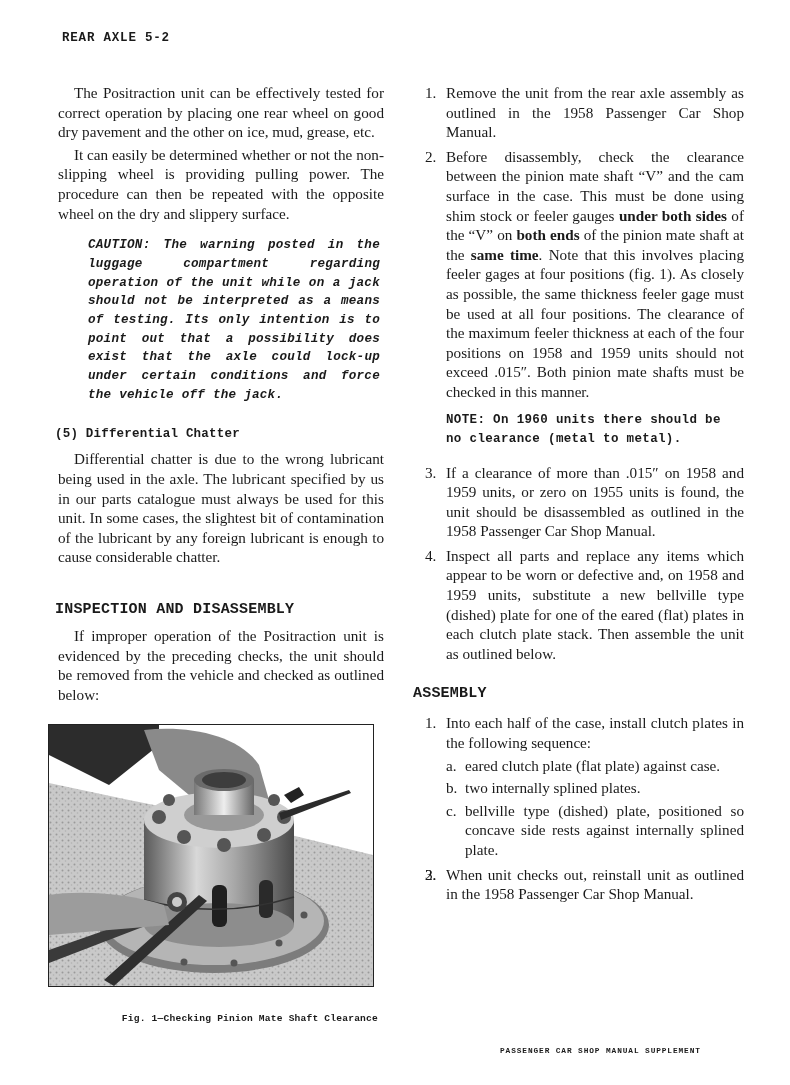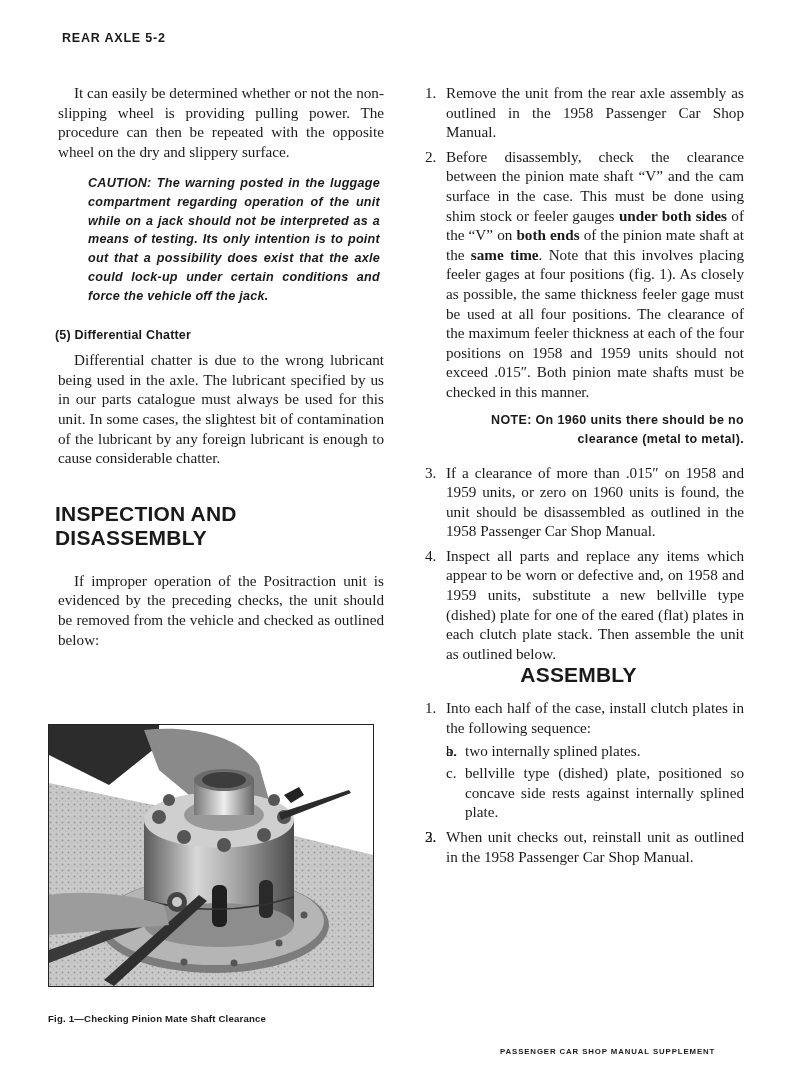--- a/index.html
+++ b/index.html
@@ -1,59 +1,60 @@
 <!DOCTYPE html>
 <html><head>
 <meta charset="utf-8">
 <style>
   html, body { margin:0; padding:0; background:#ffffff; }
   body { width:790px; height:1085px; position:relative; overflow:hidden; color:#1a1a1a; }
   .serif { font-family:"Liberation Serif", "DejaVu Serif", serif; }
-  .sans { font-family:Liberation Sans, sans-serif; }
+  .sans { font-family:Liberation Mono, monospace; }
   .abs { position:absolute; }
 
   #page-header { left:62px; top:31px; font-size:12.5px; font-weight:bold; letter-spacing:0.8px; }
 
   .col { position:absolute; }
   #left-col { left:58px; top:83px; width:326px; }
   #right-col { left:420px; top:83px; width:324px; }
 
   p.body { margin:0; font-size:15.2px; line-height:19.6px; text-align:justify; text-indent:16px; }
   p.body + p.body { margin-top:3px; }
 
   .caution { margin:13px 0 0 30px; width:292px; font-size:12.6px; line-height:18.7px; font-style:italic; font-weight:bold; text-align:justify; letter-spacing:0.25px; }
   .subhead { margin-top:23px; font-size:12.5px; font-weight:bold; margin-left:-3px; letter-spacing:0.2px; }
   .subhead + p.body { margin-top:8px; }
-  .section-title { font-size:21px; font-weight:bold; letter-spacing:0.2px; margin-left:-3px; }
+  .section-title { font-size:15px; font-weight:bold; letter-spacing:0.2px; margin-left:-3px; }
   #sec-inspection { margin-top:34px; }
-  #sec-inspection + p.body { margin-top:21px; }
+  #sec-inspection + p.body { margin-top:8px; }
 
   ol.steps { list-style:none; margin:0; padding:0; }
   ol.steps li { position:relative; padding-left:26px; font-size:15.2px; line-height:19.6px; text-align:justify; }
   ol.steps li + li { margin-top:5px; }
   ol.steps li .num { position:absolute; left:5px; top:0; }
-  .note { margin:9px 0 13px 26px; font-size:12.5px; line-height:19.5px; font-weight:bold; letter-spacing:0.35px;text-align:right; }
-  #sec-assembly { margin-left:-7px;text-align:center; }
+  .note { margin:9px 0 13px 26px; font-size:12.5px; line-height:19.5px; font-weight:bold; letter-spacing:0.35px; }
+  #sec-assembly { margin-top:22px; margin-left:-7px; }
   #assembly-steps { margin-top:11px; }
   ul.sub { list-style:none; margin:3px 0 0 0; padding:0; }
   ul.sub li { position:relative; padding-left:19px; }
   ul.sub li + li { margin-top:3px; }
   ul.sub li .let { position:absolute; left:0; top:0; }
 
   #figure { left:48px; top:724px; width:324px; height:261px; border:1.5px solid #222; background:#fff; overflow:hidden; }
   #figure svg { display:block; }
-  #fig-caption { left:48px; top:1013px; width:330px; text-align:left; font-size:9.6px; font-weight:bold; letter-spacing:0.2px; }
+  #fig-caption { left:48px; top:1013px; width:330px; text-align:right; font-size:9.6px; font-weight:bold; letter-spacing:0.2px; }
   #footer { left:500px; top:1047px; width:238px; text-align:left; font-size:7.8px; font-weight:bold; letter-spacing:0.9px; }
 </style>
 </head>
 <body>
 
 <div id="page-header" class="abs sans">REAR AXLE 5-2</div>
 
 <div id="left-col" class="col">
+  <p class="body serif">The Positraction unit can be effectively tested for correct operation by placing one rear wheel on good dry pavement and the other on ice, mud, grease, etc.</p>
   <p class="body serif">It can easily be determined whether or not the non-slipping wheel is providing pulling power. The procedure can then be repeated with the opposite wheel on the dry and slippery surface.</p>
   <div class="caution sans">CAUTION: The warning posted in the luggage compartment regarding operation of the unit while on a jack should not be interpreted as a means of testing. Its only intention is to point out that a possibility does exist that the axle could lock-up under certain conditions and force the vehicle off the jack.</div>
   <div class="subhead sans">(5) Differential Chatter</div>
   <p class="body serif">Differential chatter is due to the wrong lubricant being used in the axle. The lubricant specified by us in our parts catalogue must always be used for this unit. In some cases, the slightest bit of contamination of the lubricant by any foreign lubricant is enough to cause considerable chatter.</p>
   <div id="sec-inspection" class="section-title sans">INSPECTION AND DISASSEMBLY</div>
   <p class="body serif">If improper operation of the Positraction unit is evidenced by the preceding checks, the unit should be removed from the vehicle and checked as outlined below:</p>
 </div>
 
 <div id="figure" class="abs">
   <svg width="324" height="261" viewBox="0 0 324 261">
@@ -137,37 +138,38 @@
     </li>
     <li>
       <span class="num">2.</span>
       <span>Before disassembly, check the clearance between the pinion mate shaft “V” and the cam surface in the case. This must be done using shim stock or feeler gauges </span><b>under both sides</b><span> of the “V” on </span><b>both ends</b><span> of the pinion mate shaft at the </span><b>same time</b><span>. Note that this involves placing feeler gages at four positions (fig. 1). As closely as possible, the same thickness feeler gage must be used at all four positions. The clearance of the maximum feeler thickness at each of the four positions on 1958 and 1959 units should not exceed .015″. Both pinion mate shafts must be checked in this manner.</span>
     </li>
   </ol>
   <div class="note sans">NOTE: On 1960 units there should be no clearance (metal to metal).</div>
   <ol class="steps serif">
     <li>
       <span class="num">3.</span>
-      <span>If a clearance of more than .015″ on 1958 and 1959 units, or zero on 1960 units is found, the unit should be disassembled as outlined in the 1958 Passenger Car Shop Manual.</span>
+      <span>If a clearance of more than .015″ on 1958 and 1959 units, or zero on 1955 units is found, the unit should be disassembled as outlined in the 1958 Passenger Car Shop Manual.</span>
     </li>
     <li>
       <span class="num">4.</span>
       <span>Inspect all parts and replace any items which appear to be worn or defective and, on 1958 and 1959 units, substitute a new bellville type (dished) plate for one of the eared (flat) plates in each clutch plate stack. Then assemble the unit as outlined below.</span>
     </li>
   </ol>
 
   <div id="sec-assembly" class="section-title sans">ASSEMBLY</div>
 
   <ol id="assembly-steps" class="steps serif">
     <li>
       <span class="num">1.</span>
       <span>Into each half of the case, install clutch plates in the following sequence:</span>
       <ul class="sub">
         <li>
           <span class="let">a.</span>
+          <span>eared clutch plate (flat plate) against case.</span>
         </li>
         <li>
           <span class="let">b.</span>
           <span>two internally splined plates.</span>
         </li>
         <li>
           <span class="let">c.</span>
           <span>bellville type (dished) plate, positioned so concave side rests against internally splined plate.</span>
         </li>
       </ul>

